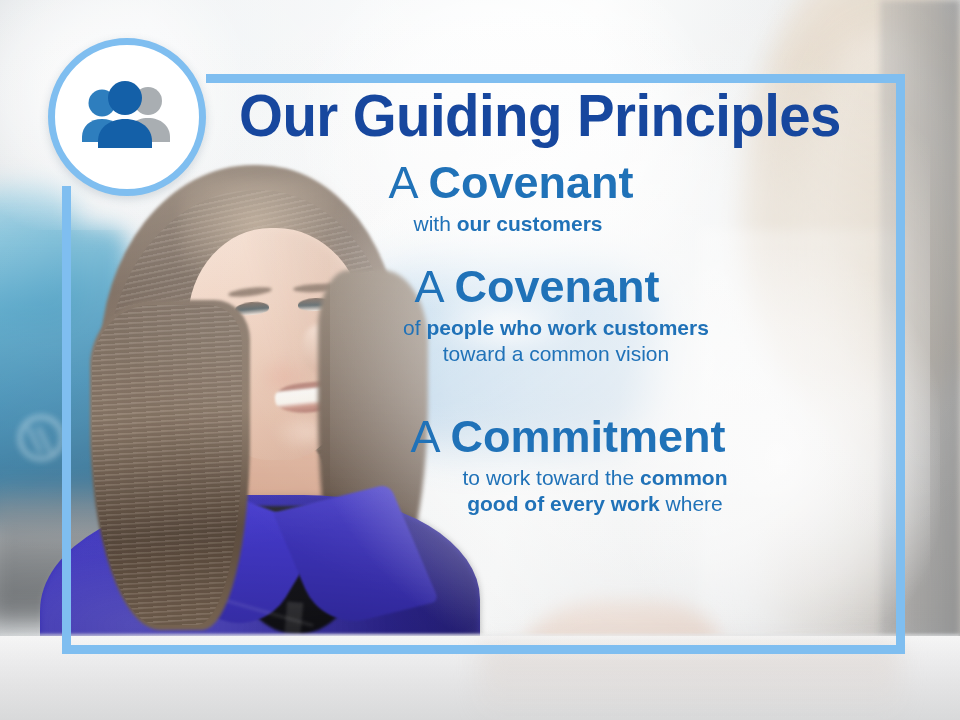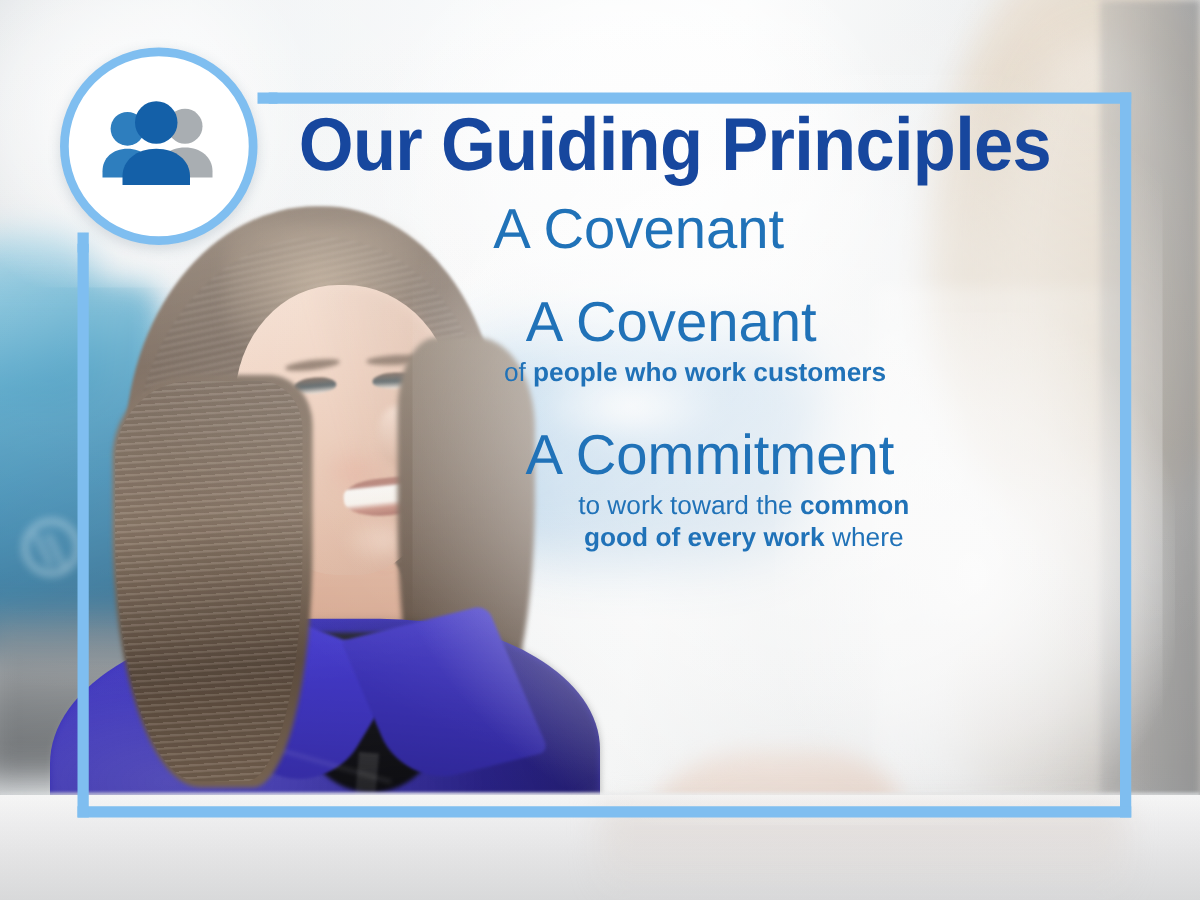--- a/index.html
+++ b/index.html
@@ -371,33 +371,33 @@
     font-size:60px; font-weight:700; letter-spacing:-.6px;
     color:#17479e; line-height:1.0;
     transform:scaleX(.94); transform-origin:center;
     margin:0 0 4px 0; white-space:nowrap;
   }
   .principle{ margin-top:14px; }
   .p-head{
     font-size:45px; line-height:1.04; white-space:nowrap;
     color:#2072b8; font-weight:400;
   }
-  .p-head b{ font-weight:400; color:#2072b8; }
+  .p-head b{ font-weight:700; color:#2072b8; }
   .p-sub{
     font-size:21px; line-height:1.22; color:#2072b8; font-weight:400;
     margin-top:4px;
   }
   .p-sub b{ font-weight:700; }
 
   
   #principle-1 { padding-right:58px; }
   #principle-1 .p-sub { padding-right:6px; }
   #principle-2 { margin-top:28px; padding-right:6px; }
   #principle-2 .p-sub { padding-left:38px; }
-  #principle-3 { margin-top:30px; padding-left:56px; }
+  #principle-3 { margin-top:48px; padding-left:56px; }
   #principle-3 .p-sub { padding-left:54px;text-align:center; }
 </style>
 </head>
 <body>
 
 <div id="stage">
 
   <div class="photo">
     <div class="bg-room"></div>
     <div class="bg-white-counter"></div>
@@ -489,25 +489,26 @@
       <circle cx="50" cy="18" r="17" fill="#1460a8"></circle>
       <path d="M50 39c-16 0-27 9.5-27 22v7h54v-7c0-12.5-11-22-27-22z" fill="#1460a8"></path>
     </svg>
   </div>
 
   <div class="copy">
     <div class="title" style="color: rgb(23, 71, 158);">Our Guiding Principles</div>
 
     <div class="principle" id="principle-1">
       <div class="p-head" style="color: rgb(32, 114, 184);">A <b style="color: rgb(32, 114, 184);">Covenant</b></div>
+      <div class="p-sub" style="color: rgb(32, 114, 184);"><span>with </span><b>our customers</b></div>
     </div>
 
     <div class="principle" id="principle-2">
       <div class="p-head" style="color: rgb(32, 114, 184);">A <b style="color: rgb(32, 114, 184);">Covenant</b></div>
-      <div class="p-sub" style="color: rgb(32, 114, 184);"><span>of </span><b>people who work customers</b><br></div>
+      <div class="p-sub" style="color: rgb(32, 114, 184);"><span>of </span><b>people who work customers</b><br><span>toward a common vision</span></div>
     </div>
 
     <div class="principle" id="principle-3">
       <div class="p-head" style="color: rgb(32, 114, 184);">A <b style="color: rgb(32, 114, 184);">Commitment</b></div>
       <div class="p-sub" style="color: rgb(32, 114, 184);"><span>to work toward the </span><b>common</b><br><b>good of every work</b><span> where</span><br></div>
     </div>
   </div>
 
 </div>
 

